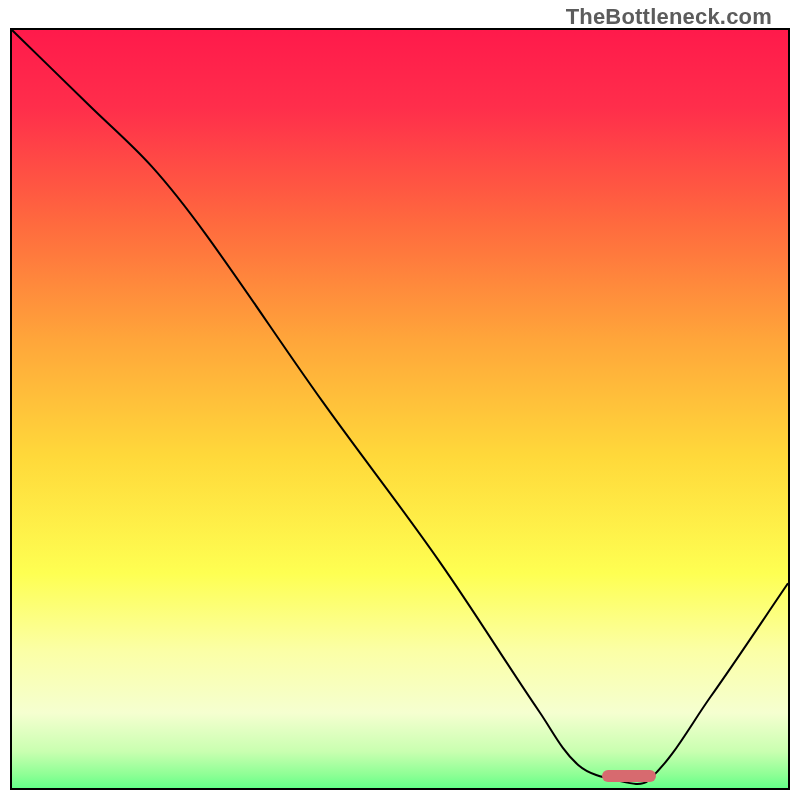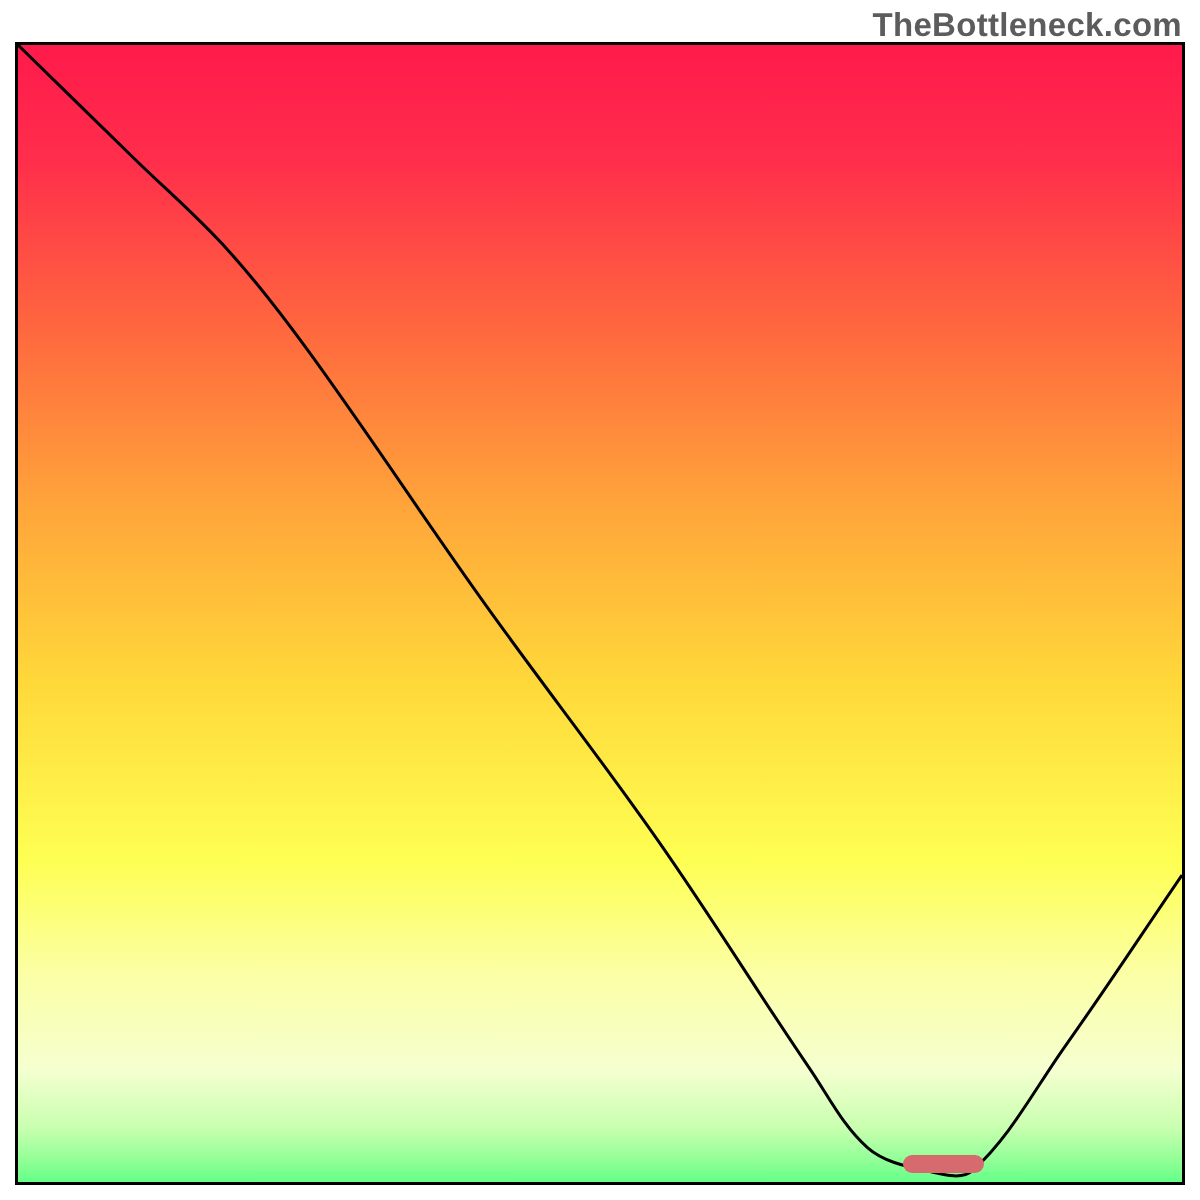--- a/index.html
+++ b/index.html
@@ -27,21 +27,21 @@
   }
   .curve-svg {
     position: absolute;
     inset: 0;
     width: 100%;
     height: 100%;
   }
   .watermark {
     position: absolute;
     top: 4px;
-    right: 12px;
+    right: 28px;
     font-size: 22px;
     font-weight: 600;
     color: #5c5c5c;
     letter-spacing: 0.2px;
   }
   .marker {
     position: absolute;
     height: 12px;
     border-radius: 6px;
     background: #d76a6f;

